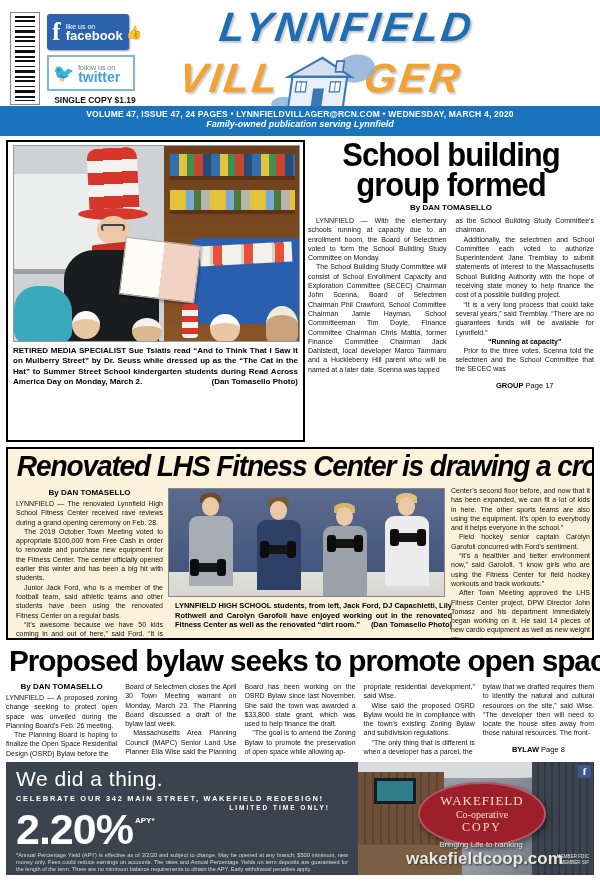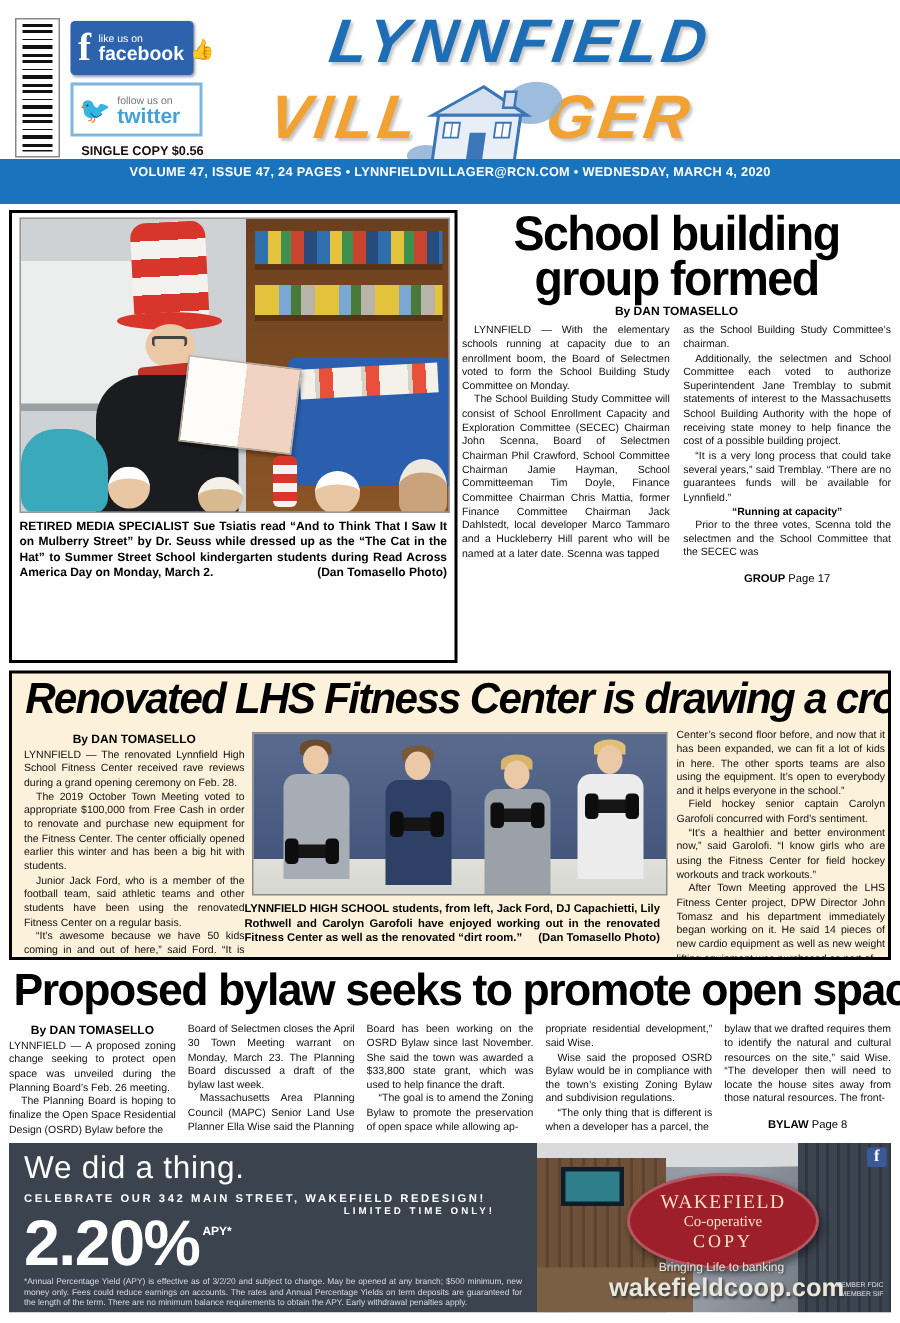--- a/index.html
+++ b/index.html
@@ -57,21 +57,21 @@
   #school .hl { font-size:31px; line-height:30px; font-weight:bold; letter-spacing:-1px; text-align:center; color:#000; transform:scaleY(1.05); }
   #school .cols { display:flex; gap:9px; margin-top:4px; }
   #school .col { flex:1; }
 
   
   #fitness { position:absolute; left:6px; top:447px; width:588px; height:193px; background:#fcf1da; border:2px solid #000; overflow:hidden; }
   #fitness .hl { font-size:29px; font-weight:bold; font-style:italic; letter-spacing:-1.2px; text-align:center; white-space:nowrap; transform:scaleX(.97); color:#000; margin-top:1px; }
   #fit-col1 { position:absolute; left:8px; top:37px; width:147px; }
   #fit-col2 { position:absolute; left:443px; top:37px; width:139px; }
   #fit-photo { position:absolute; left:160px; top:39px; width:277px; height:109px; background:linear-gradient(180deg,#5a6b8e 0%,#44567c 78%,#dfe0da 78%,#d6d7d1 100%); border:1px solid #888; overflow:hidden; }
-  #fit-cap { position:absolute; left:155px; top:152px; width:277px; font-size:7.5px; font-weight:bold; line-height:9.6px; text-align:justify; }
+  #fit-cap { position:absolute; left:167px; top:152px; width:277px; font-size:7.5px; font-weight:bold; line-height:9.6px; text-align:justify; }
   #fit-credit { position:absolute; right:0; bottom:0; font-size:7.5px; font-weight:bold; }
 
   .student { position:absolute; width:56px; height:100px; }
   .student .head { position:absolute; left:19px; top:8px; width:17px; height:19px; border-radius:50%; background:#ecc9a6; }
   .student .hair { position:absolute; left:17px; top:4px; width:21px; height:10px; border-radius:50% 50% 0 0; }
   .student .torso { position:absolute; left:6px; top:27px; width:44px; height:70px; border-radius:9px 9px 0 0; }
   .dumbbell { position:absolute; width:30px; height:9px; background:#151515; border-radius:2px; }
   .dumbbell:before, .dumbbell:after { content:""; position:absolute; top:-4px; width:9px; height:17px; background:#0d0d0d; border-radius:3px; }
   .dumbbell:before { left:-3px; } .dumbbell:after { right:-3px; }
 
@@ -125,21 +125,21 @@
   </div>
 
   <div id="tw-badge" class="badge">
     <span class="bird">🐦</span>
     <span>
       <div class="t1">follow us on</div>
       <div class="t2">twitter</div>
     </span>
   </div>
 
-  <div id="copy-price">SINGLE COPY $0.56</div>
+  <div id="copy-price">SINGLE COPY $1.19</div>
 
   <div id="logo">
     <div id="logo-l1" class="logo-line">LYNNFIELD</div>
     <div id="logo-l2" class="logo-line">
       <span>VILL</span>
       <svg id="logo-house" viewBox="0 0 120 70" width="100" height="58">
         <ellipse cx="96" cy="20" rx="23" ry="17" fill="#8db1d8" opacity="0.85"></ellipse>
         <ellipse cx="14" cy="62" rx="14" ry="8" fill="#8db1d8" opacity="0.85"></ellipse>
         <polygon points="16,30 54,7 92,30" fill="#d4e0ee" stroke="#3b76b8" stroke-width="2.5"></polygon>
         <rect x="72" y="11" width="9" height="13" fill="#d4e0ee" stroke="#3b76b8" stroke-width="2"></rect>
@@ -149,20 +149,21 @@
         <rect x="68" y="36" width="12" height="12" fill="#fff" stroke="#3b76b8" stroke-width="1.5"></rect>
         <line x1="33" y1="36" x2="33" y2="48" stroke="#3b76b8" stroke-width="1"></line>
         <line x1="74" y1="36" x2="74" y2="48" stroke="#3b76b8" stroke-width="1"></line>
       </svg>
       <span>GER</span>
     </div>
   </div>
 
   <div id="banner">
     <div class="l1">VOLUME 47, ISSUE 47, 24 PAGES • LYNNFIELDVILLAGER@RCN.COM • WEDNESDAY, MARCH 4, 2020</div>
+    <div class="l2">Family-owned publication serving Lynnfield</div>
   </div>
 
   <div id="saddle">
     <div id="saddle-photo">
       <div class="ph" style="left:0;top:28px;width:112px;height:100px;background:#eceded;border-bottom:5px solid #9aa0a4;"></div>
       <div class="ph" style="left:150px;top:0;width:137px;height:197px;background:linear-gradient(180deg,#6b3f1d,#8a5527);"></div>
       <div class="ph" style="left:156px;top:8px;width:125px;height:26px;background:repeating-linear-gradient(90deg,#2f6fae 0 9px,#e3c23c 9px 17px,#3f8f4f 17px 24px,#c8442f 24px 33px,#274b7a 33px 41px);border-bottom:4px solid #5a3315;"></div>
       <div class="ph" style="left:156px;top:44px;width:125px;height:24px;background:repeating-linear-gradient(90deg,#e3c23c 0 16px,#7aa7d4 16px 24px,#4a7a3a 24px 31px,#b9b4aa 31px 40px);border-bottom:4px solid #5a3315;"></div>
       <div class="ph" style="left:178px;top:92px;width:109px;height:86px;background:#2a5fb0;border-radius:6px 6px 0 0;"></div>
       <div class="ph" style="left:186px;top:98px;width:92px;height:20px;background:repeating-linear-gradient(90deg,#f3f1ea 0 10px,#d8d2c4 10px 13px,#e8503c 13px 22px,#f3f1ea 22px 31px);transform:rotate(-3deg);"></div>

